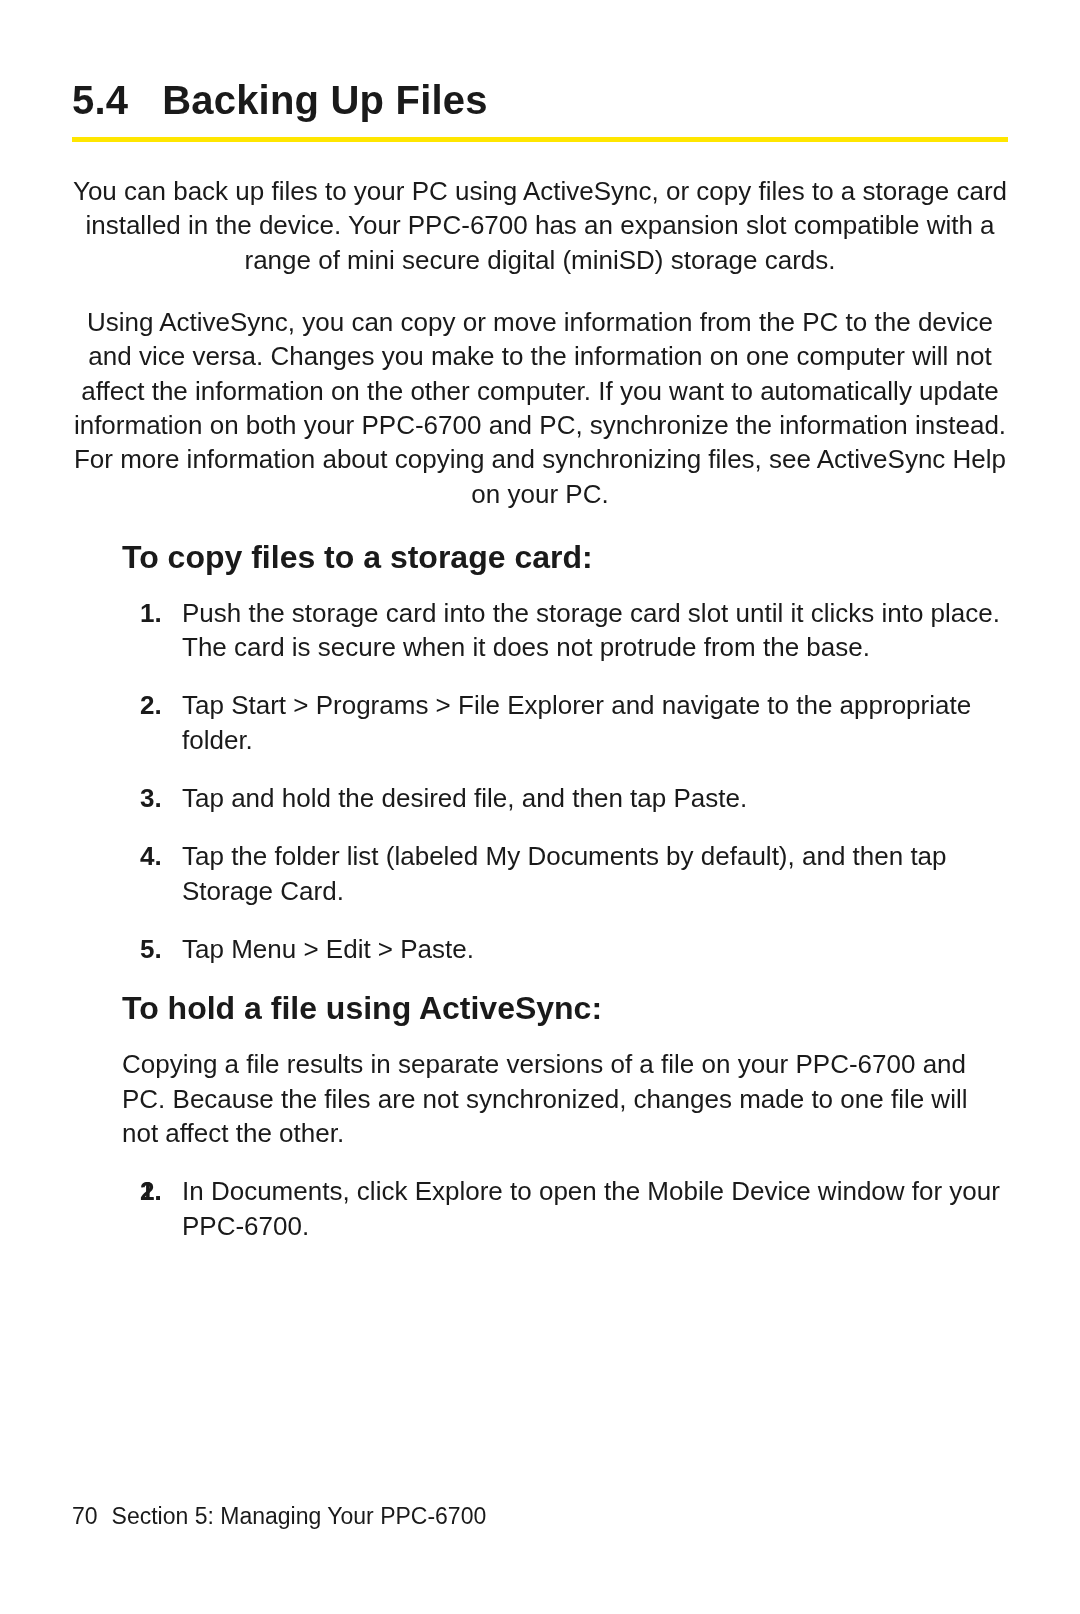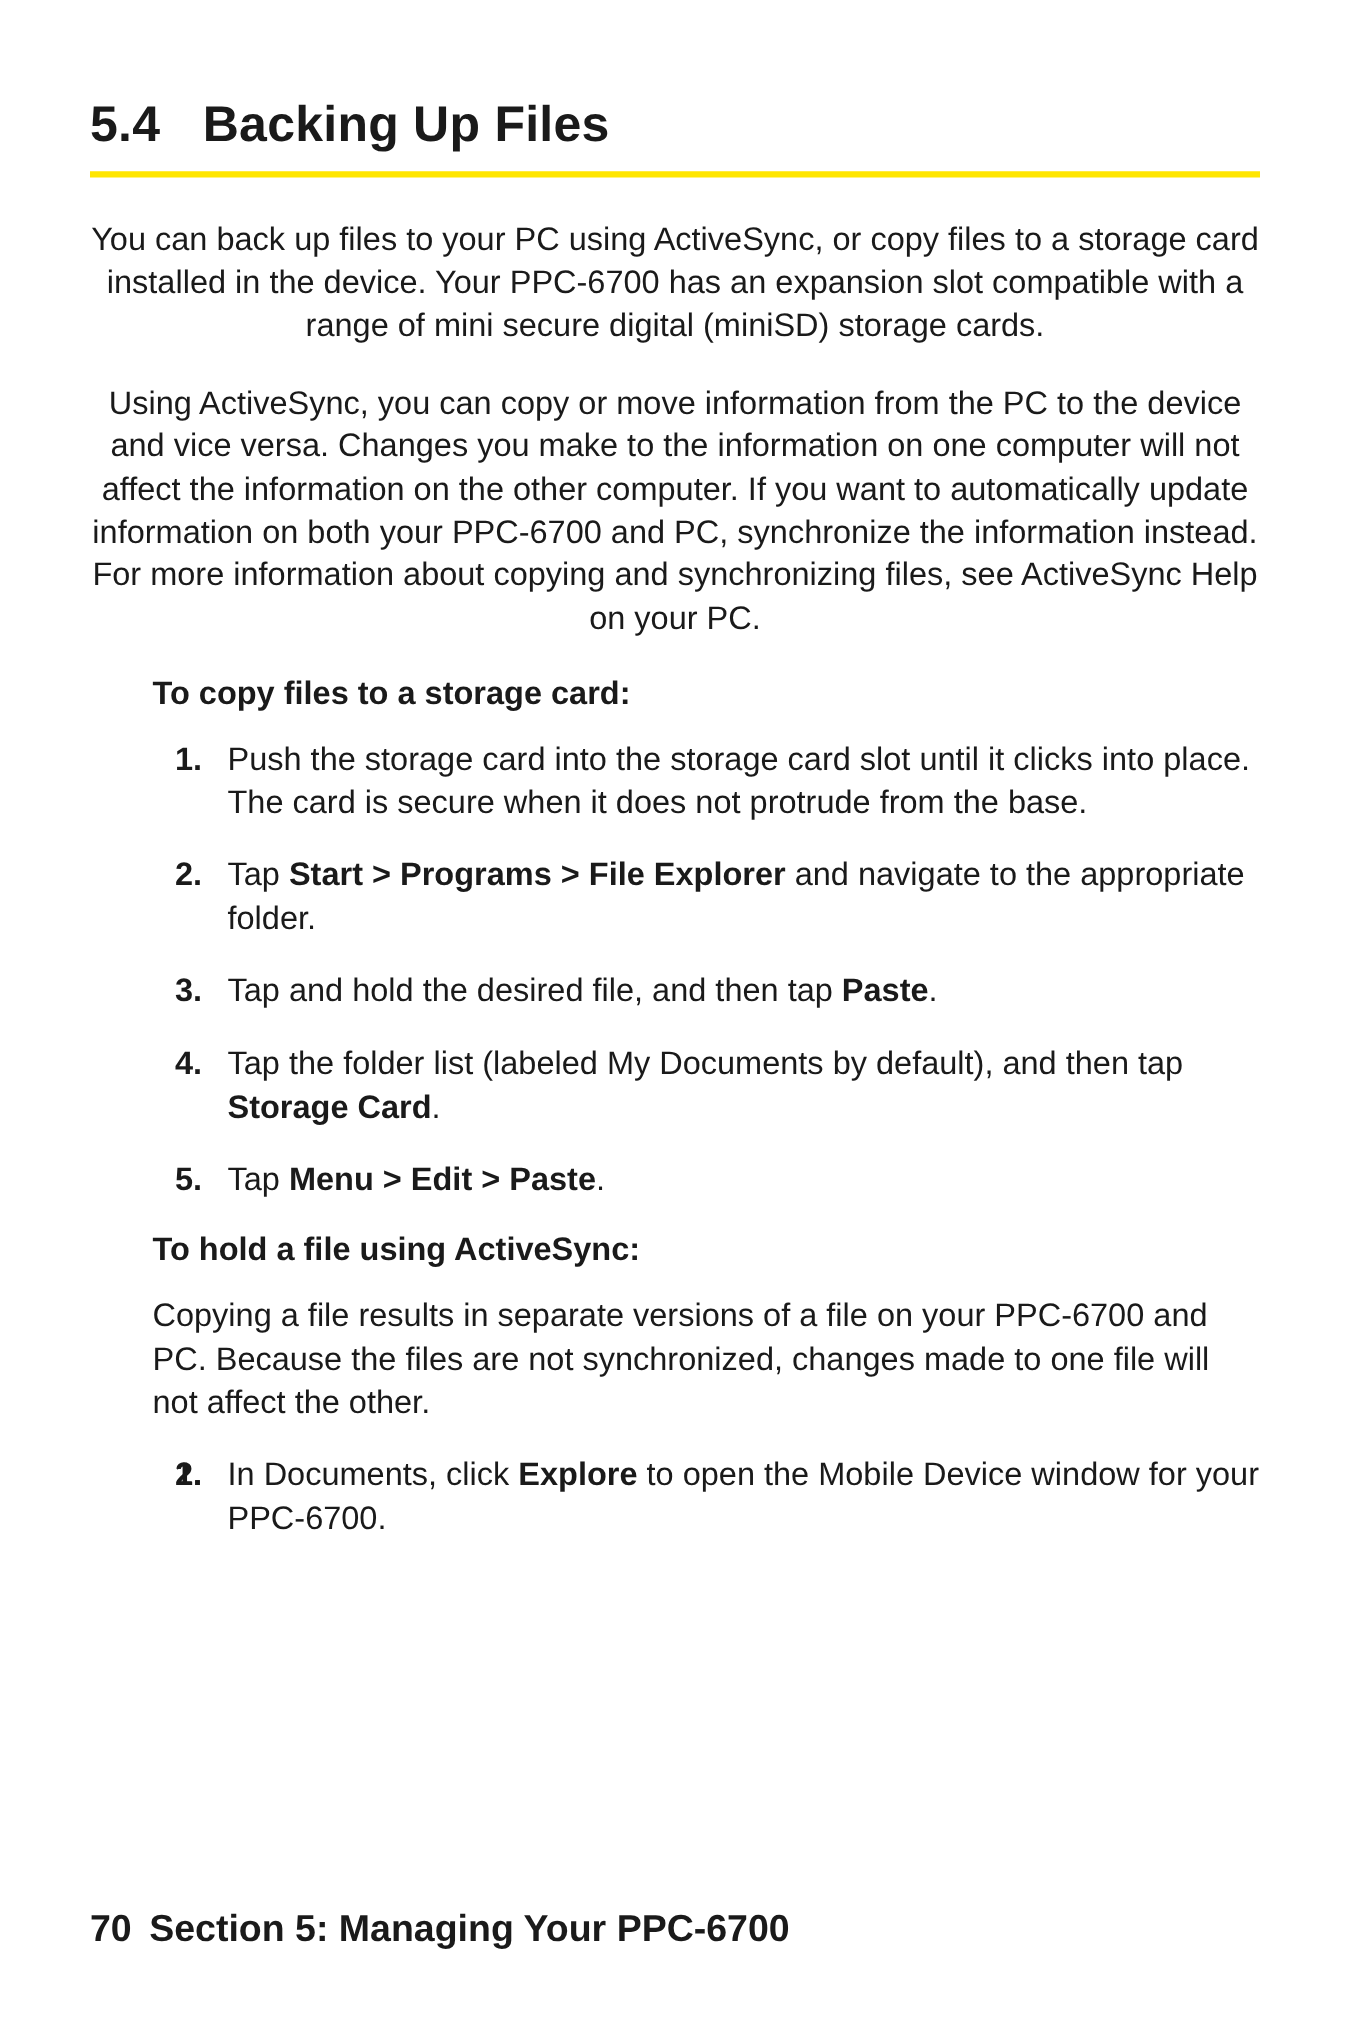--- a/index.html
+++ b/index.html
@@ -2,27 +2,27 @@
 <html><head>
 <meta charset="utf-8">
 <style>
   * { box-sizing: border-box; margin: 0; padding: 0; }
   html, body { width: 1080px; height: 1614px; background: #fff; font-family: "Segoe UI", "Helvetica Neue", Arial, sans-serif; color: #1a1a1a; }
   .page { padding: 78px 72px 0 72px; position: relative; height: 100%; }
   .section-title { font-size: 40px; font-weight: 700; letter-spacing: 0.2px; margin-bottom: 14px; }
   .rule { height: 5px; background: #ffe600; width: 100%; margin-bottom: 32px; }
   .body-p { font-size: 26px; line-height: 1.32; margin-bottom: 28px; font-weight: 400; text-align: center; }
   .sub-block { padding-left: 50px; }
-  .sub-head { font-size: 26px; font-weight: 700; margin-bottom: 20px; margin-top: 0; }
+  .sub-head { font-size: 32px; font-weight: 700; margin-bottom: 20px; margin-top: 0; }
   .sub-body { font-size: 26px; line-height: 1.32; margin-bottom: 24px; }
   ol.steps { list-style: none; padding-left: 60px; }
   ol.steps li { font-size: 26px; line-height: 1.32; margin-bottom: 24px; position: relative; }
   ol.steps li .num { position: absolute; left: -42px; top: 0; font-weight: 700; }
-  .b { font-weight: 700; }
-  .footer { position: absolute; left: 72px; bottom: 53px; font-size: 30px; font-weight: 700; }
+  .b { font-weight: 400; }
+  .footer { position: absolute; left: 72px; bottom: 84px; font-size: 23px; font-weight: 400; }
   .footer .pn { margin-right: 14px; }
 </style>
 </head>
 <body>
 
 <div class="page">
 
   <h1 class="section-title">
     <span>5.4</span>&nbsp;&nbsp;&nbsp;<span>Backing Up Files</span>
   </h1>

